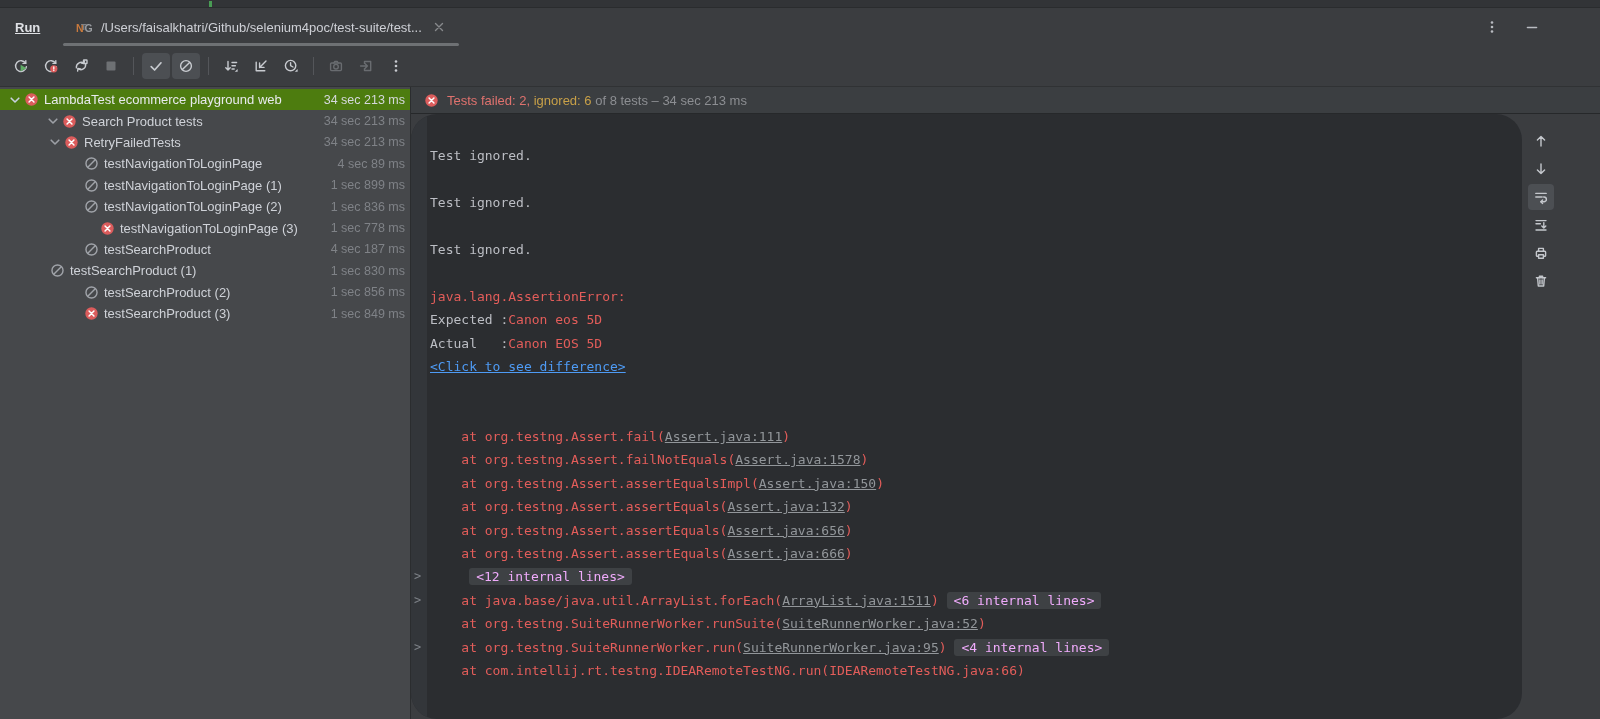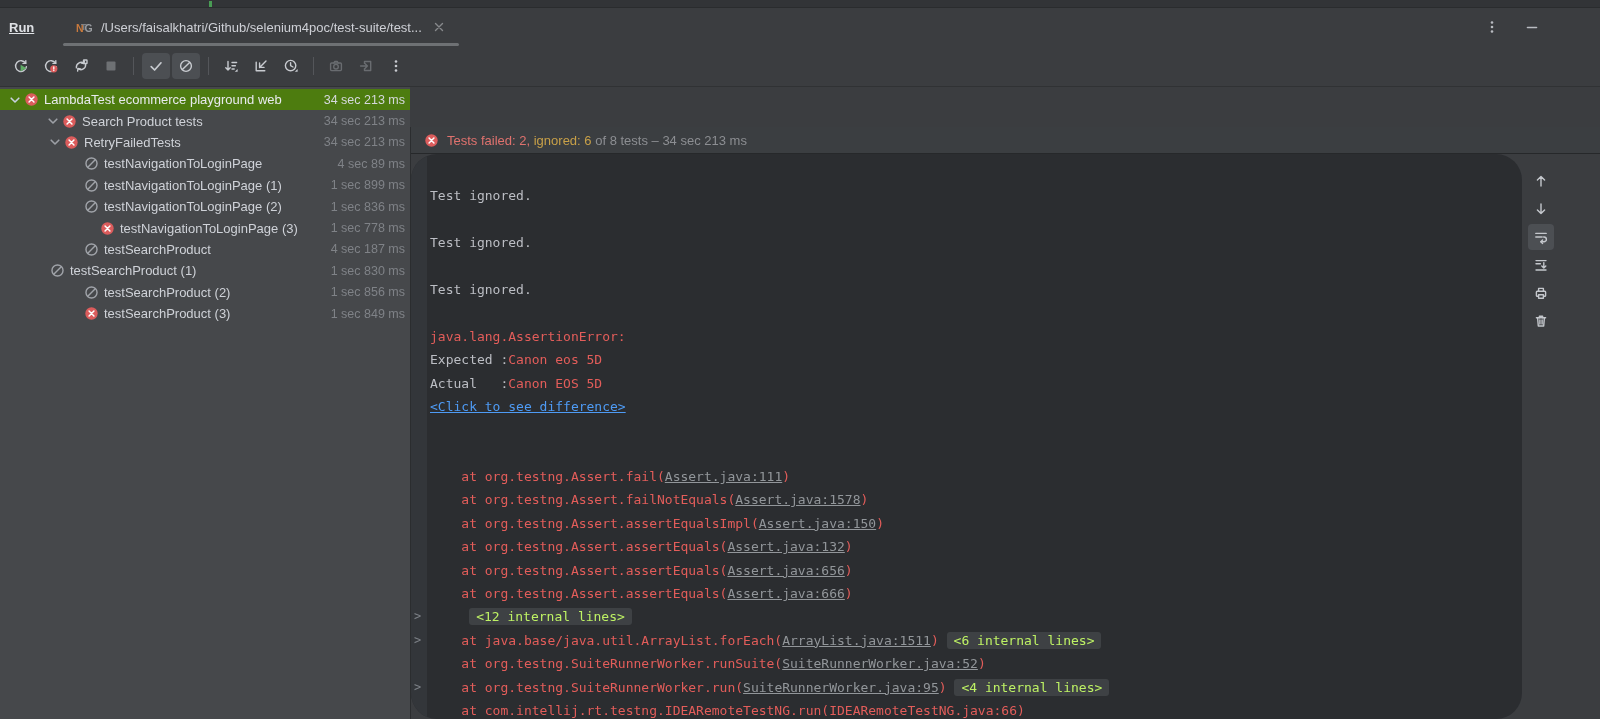--- a/index.html
+++ b/index.html
@@ -7,21 +7,21 @@
   .app{
     position:relative; width:1600px; height:719px; overflow:hidden;
     background:#3B3D40; font-family:"Liberation Sans", sans-serif;
     color:#CED0D6; font-size:13px; -webkit-font-smoothing:antialiased;
   }
   
   .topstrip{ height:8px; background:#323437; border-bottom:1px solid #2a2c2e; position:relative;}
   .topstrip .green-tick{ position:absolute; left:209px; top:1px; width:3px; height:6px; background:#499C54; }
   
   .header{ height:38px; display:flex; align-items:center; position:relative; background:#3B3D40;}
-  .run-label{ font-weight:bold; color:#DFE1E5; padding-left:9px; width:45px;text-decoration:underline; }
+  .run-label{ font-weight:bold; color:#DFE1E5; padding-left:15px; width:45px;text-decoration:underline; }
   .tab{ position:relative; height:100%; display:flex; align-items:center; gap:9px; padding:0 14px; margin-left:16px; cursor:pointer;}
   .tab-underline{ position:absolute; left:2px; right:2px; bottom:0; height:3px; border-radius:2px; background:#6E7174;}
   .tab-title{ color:#CED0D6; }
   .tab-close{ display:flex; align-items:center; justify-content:center; width:16px; height:16px; color:#87898C; font-size:14px;}
   .header-right{ margin-left:auto; display:flex; align-items:center; gap:16px; padding-right:56px;}
   .hdr-btn{ width:24px; height:24px; display:flex; align-items:center; justify-content:center; border-radius:4px; cursor:pointer; color:#CED0D6;}
   
   .toolbar{ height:40px; display:flex; align-items:center; padding-left:6px; background:#3B3D40;}
   .tb-btn{ width:28px; height:26px; margin:0 1px; border-radius:4px; display:flex; align-items:center; justify-content:center; cursor:pointer;}
   .tb-btn.active{ background:#4C4F53; }
@@ -33,37 +33,37 @@
   .tree{ width:410px; background:#46484B; padding-top:2px; overflow:hidden; flex:none;}
   .trow{ height:21.4px; display:flex; align-items:center; position:relative; cursor:pointer; white-space:nowrap;}
   .trow.selected{ background:#4d7c0f; }
   .trow .chev{ width:17px; height:16px; flex:none; display:flex; align-items:center; justify-content:center;}
   .trow .ticon{ width:17px; height:16px; flex:none; display:flex; align-items:center; justify-content:center;}
   .trow .tlabel{ padding-left:4px; overflow:hidden; flex:1; color:#CFD2D8;}
   .trow.selected .tlabel{ color:#E8EAEE; }
   .trow .ttime{ flex:none; color:#7F8287; font-size:12.5px; padding-right:5px; padding-left:4px;}
   .trow.selected .ttime{ color:#D5D8DD; }
   
-  .right-region{ flex:1; display:flex; flex-direction:column; border-left:1px solid #2B2D2F; min-width:0;margin-top:40px;}
+  .right-region{ flex:1; display:flex; flex-direction:column; border-left:1px solid #2B2D2F; min-width:0;}
   .status-bar{ height:27px; background:#3B3E41; border-bottom:1px solid #26282A; display:flex; align-items:center; padding-left:13px; gap:8px; flex:none;}
   .status-text{ white-space:pre; }
   .st-failed{ color:#E0726E; }
   .st-ignored{ color:#C8A048; }
   .st-muted{ color:#8C8E92; }
   .console-row{ flex:1; display:flex; min-height:0;}
   .console{ flex:1; background:#2B2D30; position:relative; overflow:hidden; padding-top:7px;
             font-family:"DejaVu Sans Mono", monospace; font-size:13px;border-radius:26px;}
   .console .gutter{ position:absolute; left:0; top:0; bottom:0; width:16px; background:#33363A;}
   .cline{ height:23.4px; line-height:23.4px; white-space:pre; padding-left:19px; position:relative;}
   .cseg-plain{ color:#BCBEC4; }
   .cseg-err{ color:#E35D5A; }
   .cseg-linkblue{ color:#4E9BF5; text-decoration:underline; cursor:pointer;}
   .cseg-linkgray{ color:#9296
 9A; color:#92969A; text-decoration:underline; cursor:pointer;}
-  .cseg-chip{ background:#3E4144; color:#bef264; border-radius:3px; padding:1px 7px; cursor:pointer;}
+  .cseg-chip{ background:#3E4144; color:#f0abfc; border-radius:3px; padding:1px 7px; cursor:pointer;}
   .fold-chevron{ position:absolute; left:3px; top:0; width:12px; color:#7D8187; font-size:12px;
                  font-family:"DejaVu Sans Mono", monospace; cursor:pointer;}
   
   .right-toolbar{ width:78px; background:#3B3D40; padding:14px 0 0 6px; flex:none; display:flex; flex-direction:column; align-items:flex-start;}
   .rt-btn{ width:26px; height:26px; margin-bottom:2px; border-radius:4px; display:flex; align-items:center; justify-content:center; cursor:pointer;}
   .rt-btn.active{ background:#4C4F53; }
   svg{ display:block; }
 </style>
 </head>
 <body>

